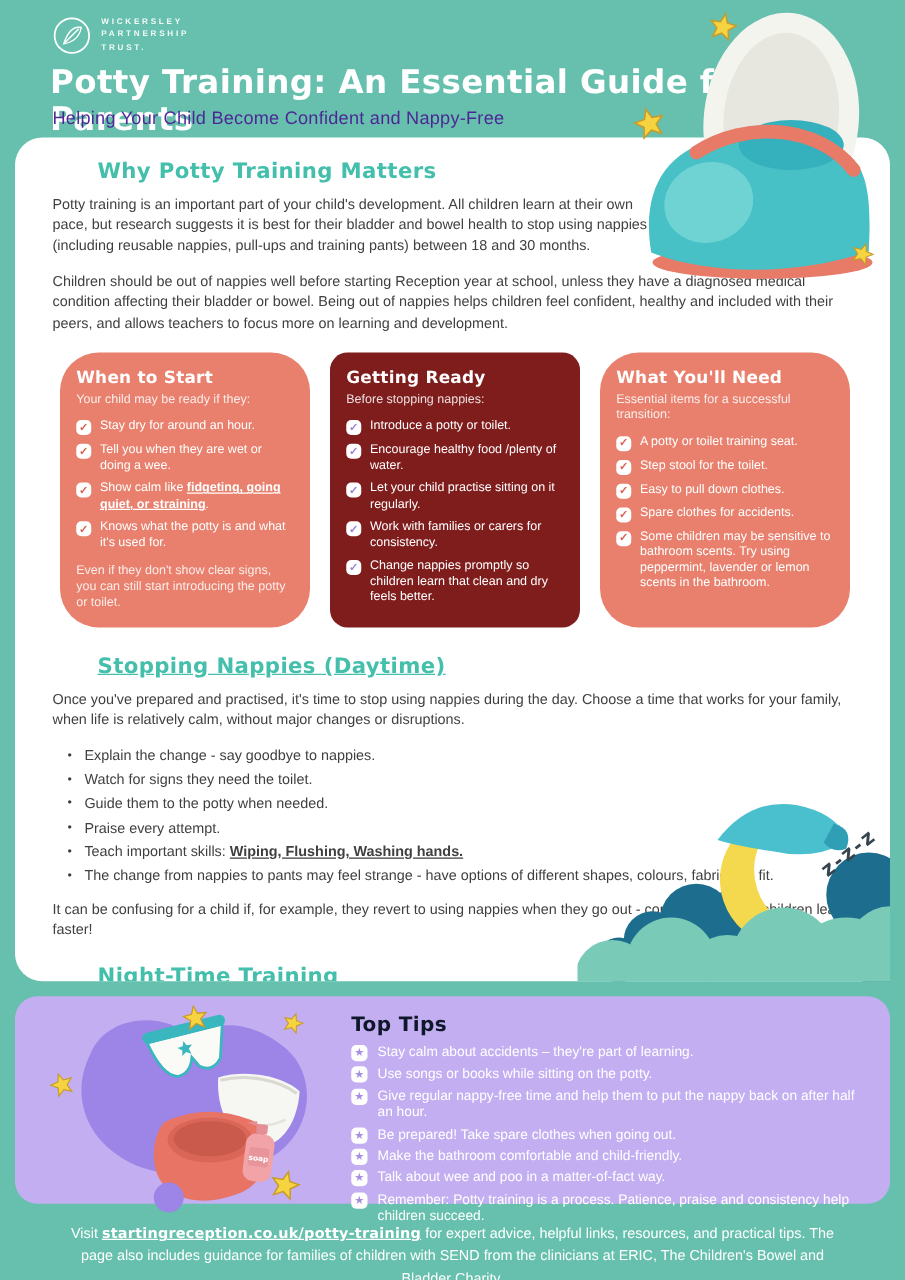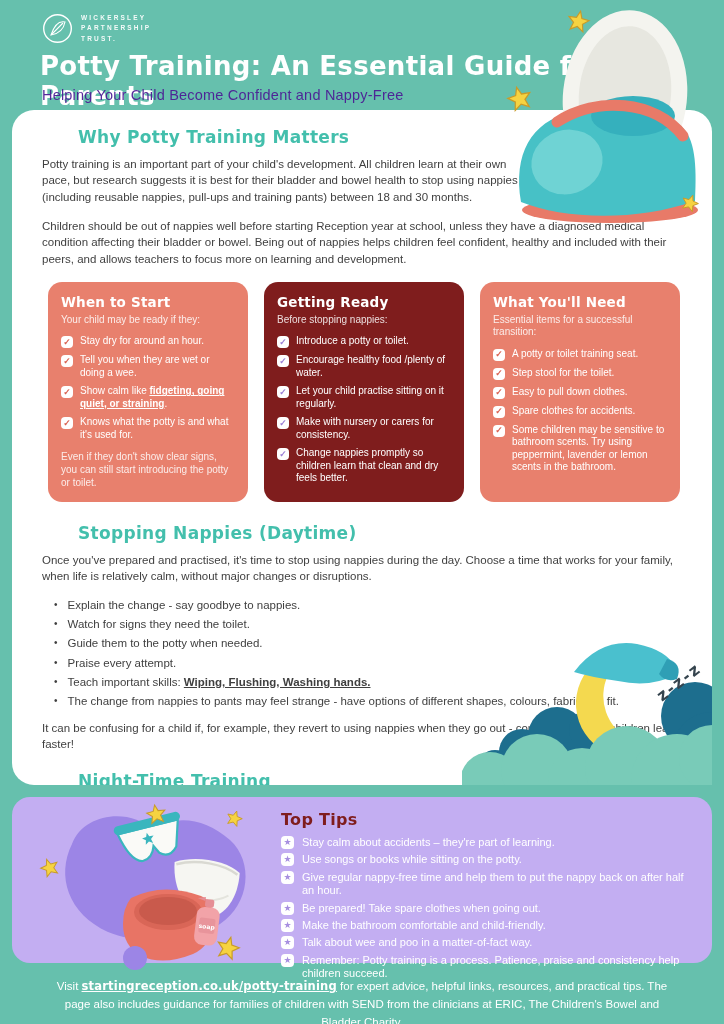--- a/index.html
+++ b/index.html
@@ -32,36 +32,36 @@
     font-family:"DejaVu Sans", sans-serif; font-weight:bold;
     color:#43BFAC; font-size:17px; letter-spacing:.3px; margin-bottom:9px;margin-left:36px;
   }
   .body-text { font-size:11.5px; line-height:1.42; }
   .p-why1 { width:492px; margin-bottom:13px; }
   .p-why2 { width:648px; margin-bottom:15px; }
 
   
   .cards-row { display:flex; gap:16px; margin:2px 2px 0 6px; align-items:stretch; }
   .info-card { flex:1; border-radius:14px; padding:12px 13px 11px 13px; color:#fff; }
-  .info-card.salmon { background:#E8806D; }
+  .info-card.salmon { background:#E8806D;border-radius:31px; }
   .info-card.purple { background:#7f1d1d; }
   .info-card h3 { font-family:"DejaVu Sans", sans-serif; font-weight:bold; font-size:13.5px; margin-bottom:4px; letter-spacing:.2px; }
   .info-card .intro { font-size:10px; opacity:.85; margin-bottom:9px; line-height:1.25; }
   .check-row { display:flex; gap:7px; margin-bottom:6px; font-size:10px; line-height:1.25; align-items:flex-start; }
   .cb {
     width:12px; height:12px; min-width:12px; background:#fff; border-radius:4px;
     display:flex; align-items:center; justify-content:center;
     font-size:9px; font-weight:bold; margin-top:1px;
   }
   .salmon .cb { color:#D9604F; }
   .purple .cb { color:#9A7FD6; }
   .info-card .note { font-size:10px; opacity:.85; margin-top:9px; line-height:1.3; }
 
   
-  .mt-daytime { margin-top:21px; }
+  .mt-daytime { margin-top:21px;text-decoration:underline; }
   .mt-night { margin-top:19px; }
   .sec-intro { margin-bottom:12px; }
   .w-daytime { width:660px; }
   ul.plain { list-style:none; margin-left:12px; margin-bottom:10px; }
   ul.plain li { display:flex; gap:10px; font-size:11.5px; line-height:1.42; margin-bottom:3px; }
   .blt { font-size:10px; line-height:1.6; }
   .outro-daytime { width:660px; }
 
   
   .potty-illo { position:absolute; left:505px; top:4px; width:219px; height:228px; z-index:5; }
@@ -69,21 +69,21 @@
   .main-card {  }
   .moon-wrap { position:absolute; left:462px; top:630px; width:250px; height:155px; z-index:2; pointer-events:none; }
 
   
   .tips-card {
     position:absolute; left:12px; top:797px; width:700px; height:166px;
     background:#C3AEF2; border-radius:18px;
   }
   .tips-illo { position:absolute; left:16px; top:3px; width:252px; height:162px; overflow:visible; }
   .tips-content { position:absolute; left:269px; top:13px; right:16px; }
-  .tips-content h3 { font-family:"DejaVu Sans", sans-serif; font-weight:bold; color:#7f1d1d; font-size:16px; margin-bottom:7px; letter-spacing:.3px; }
+  .tips-content h3 { font-family:"DejaVu Sans", sans-serif; font-weight:bold; color:#0f172a; font-size:16px; margin-bottom:7px; letter-spacing:.3px; }
   .tip-row { display:flex; gap:8px; align-items:flex-start; margin-bottom:4px; color:#fff; font-size:11px; line-height:1.22; }
   .tip-star {
     width:13px; height:13px; min-width:13px; background:#fff; border-radius:4px;
     display:flex; align-items:center; justify-content:center;
     color:#A78FE0; font-size:9px; margin-top:0px;
   }
 
   
   .footer-note {
     position:absolute; top:978px; left:52px; width:620px;
@@ -156,21 +156,21 @@
       <div class="check-row">
         <span class="cb">✓</span>
         <span>Encourage healthy food /plenty of water.</span>
       </div>
       <div class="check-row">
         <span class="cb">✓</span>
         <span>Let your child practise sitting on it regularly.</span>
       </div>
       <div class="check-row">
         <span class="cb">✓</span>
-        <span>Make with nursery or carers for consistency.</span>
+        <span>Work with families or carers for consistency.</span>
       </div>
       <div class="check-row">
         <span class="cb">✓</span>
         <span>Change nappies promptly so children learn that clean and dry feels better.</span>
       </div>
     </div>
 
     <div class="info-card salmon">
       <h3>What You'll Need</h3>
       <div class="intro">Essential items for a successful transition:</div>

